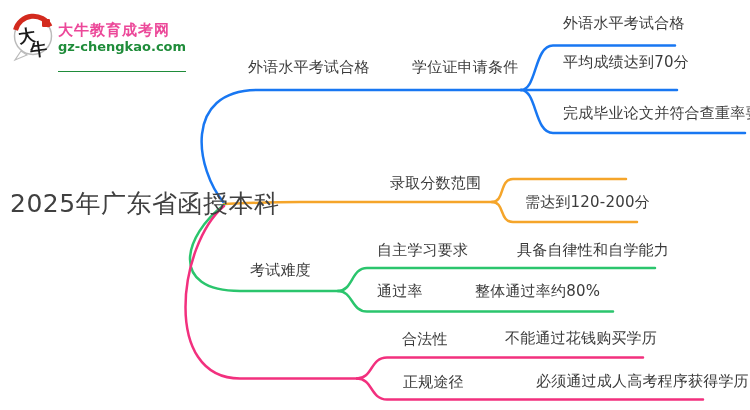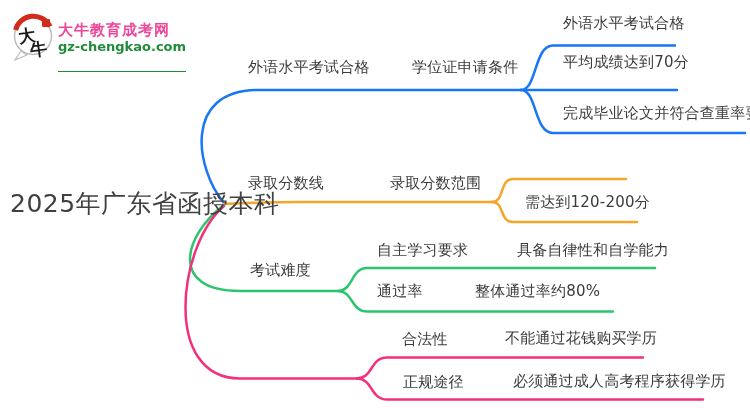--- a/index.html
+++ b/index.html
@@ -79,28 +79,27 @@
   </div>
 
   <div class="root-label" style="left:10px;top:189px;">2025年广东省函授本科</div>
 
   <div class="node" style="left:248px;top:57px;">外语水平考试合格</div>
   <div class="node" style="left:412px;top:57px;">学位证申请条件</div>
   <div class="node" style="left:563px;top:13px;">外语水平考试合格</div>
   <div class="node" style="left:563px;top:52px;text-align:center;">平均成绩达到70分</div>
   <div class="node" style="left:563px;top:103px;">完成毕业论文并符合查重率要求</div>
 
-  <div class="node" style="left:248px;top:173px;">录取分数线</div>
   <div class="node" style="left:390px;top:173px;text-align:right;">录取分数范围</div>
   <div class="node" style="left:525px;top:192px;">需达到120-200分</div>
 
   <div class="node" style="left:250px;top:260px;">考试难度</div>
   <div class="node" style="left:377px;top:240px;">自主学习要求</div>
   <div class="node" style="left:517px;top:240px;">具备自律性和自学能力</div>
   <div class="node" style="left:377px;top:281px;">通过率</div>
   <div class="node" style="left:475px;top:281px;">整体通过率约80%</div>
 
   <div class="node" style="left:402px;top:329px;">合法性</div>
   <div class="node" style="left:505px;top:328px;">不能通过花钱购买学历</div>
   <div class="node" style="left:403px;top:372px;">正规途径</div>
-  <div class="node" style="left:513px;top:371px;">必须通过成人高考程序获得学历</div>
+  <div class="node" style="left:536px;top:371px;">必须通过成人高考程序获得学历</div>
 
 </div>
 
 </body></html>

